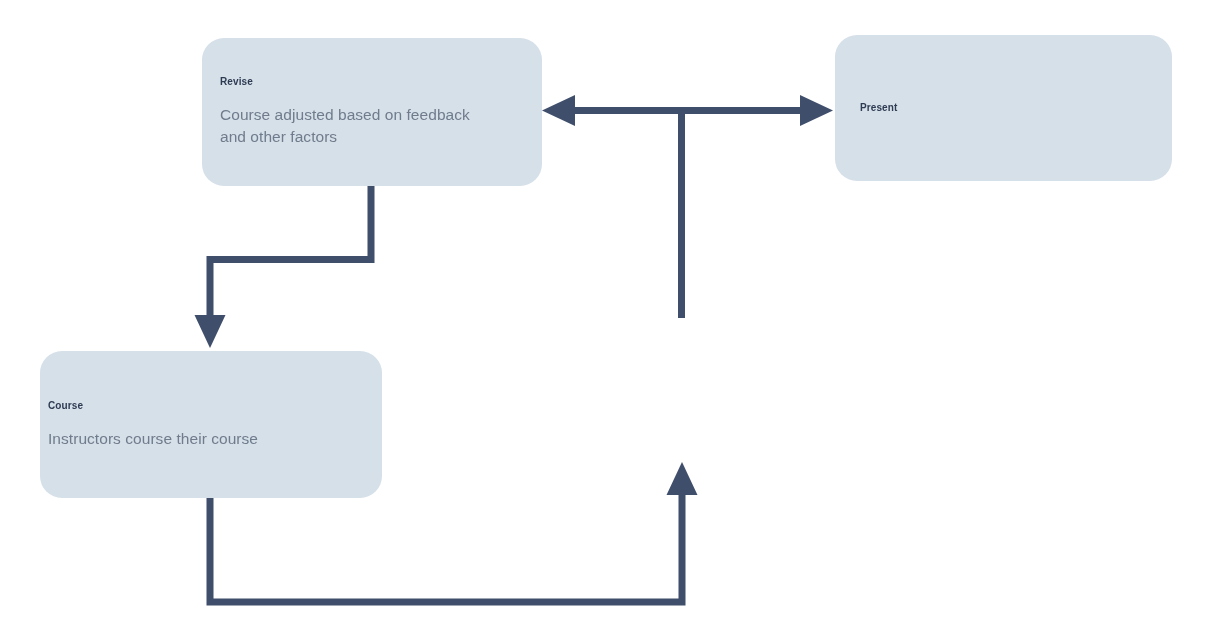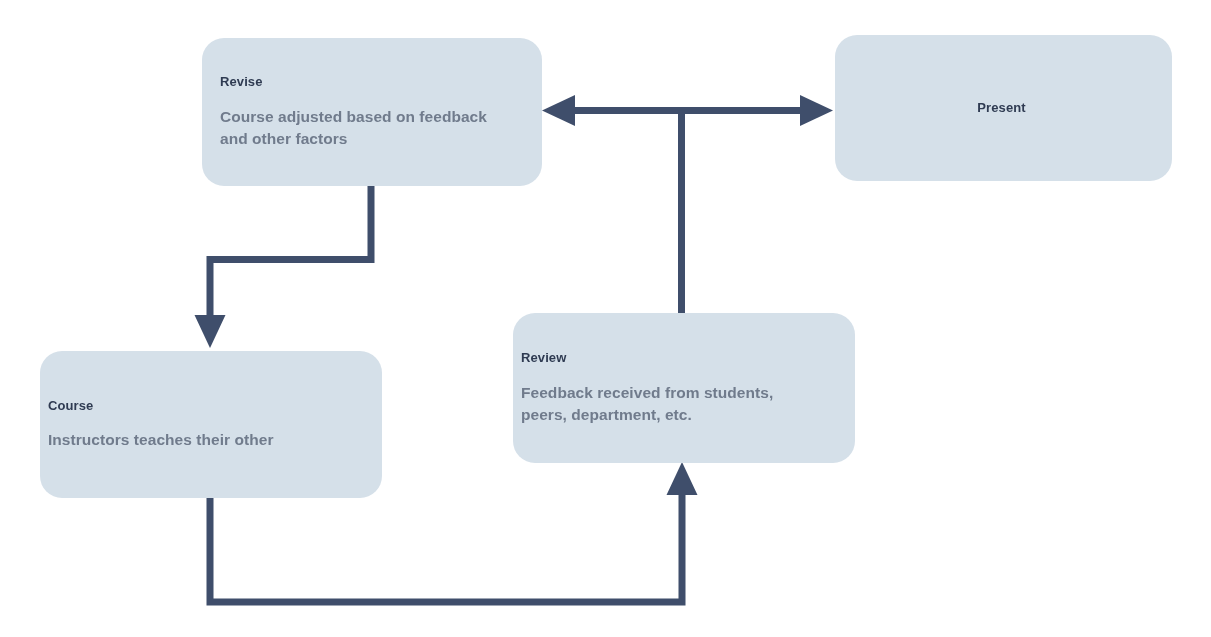--- a/index.html
+++ b/index.html
@@ -30,45 +30,44 @@
     position: absolute;
     box-sizing: border-box;
     background: #d5e0e9;
     border-radius: 22px;
     z-index: 2;
     display: flex;
     flex-direction: column;
     justify-content: center;
   }
   .node-title {
-    font-size: 13px;
+    font-size: 10px;
     font-weight: bold;
     color: #2f3b52;
     letter-spacing: 0.1px;
     line-height: 1.2;
   }
   .node-desc {
     font-size: 15.5px;
-    font-weight: bold;
+    font-weight: normal;
     color: #707b8c;
     line-height: 1.42;
     letter-spacing: 0.05px;
     margin-top: 16px;
     white-space: pre-line;
   }
   #node-revise {
     left: 202px;  top: 38px;  width: 340px; height: 148px;
     padding: 0 30px 0 10px;
   }
   #node-revise .node-title,
   #node-revise .node-desc { margin-left: 8px; }
   #node-present {
     left: 835px; top: 35px;  width: 337px; height: 146px;
-    padding: 0 12px 0 8px;
-    text-align: center;
+    padding: 0 12px 0 25px;
   }
   #node-teach {
     left: 40px;  top: 351px; width: 342px; height: 147px;
     padding: 0 12px 0 8px;
   }
   #node-review {
     left: 513px; top: 313px; width: 342px; height: 150px;
     padding: 0 12px 0 8px;
   }
 </style>
@@ -105,22 +104,17 @@
     <div class="node-desc">Course adjusted based on feedback
 and other factors</div>
   </div>
 
   <div class="node" id="node-present">
     <div class="node-title">Present</div>
   </div>
 
   <div class="node" id="node-teach">
     <div class="node-title">Course</div>
-    <div class="node-desc">Instructors teaches their other</div>
+    <div class="node-desc">Instructors course their course</div>
   </div>
 
-  <div class="node" id="node-review">
-    <div class="node-title">Review</div>
-    <div class="node-desc">Feedback received from students,
-peers, department, etc.</div>
-  </div>
 
 </div>
 
 </body></html>

